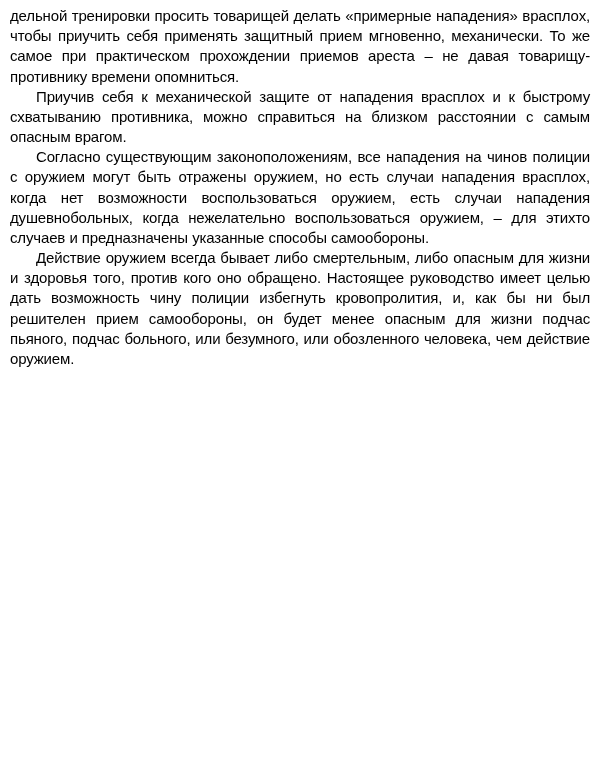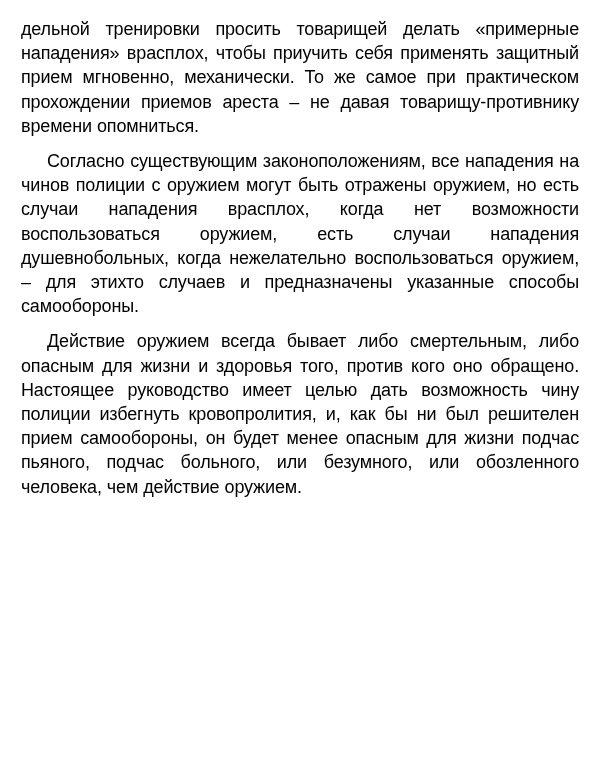--- a/index.html
+++ b/index.html
@@ -15,36 +15,37 @@
     overflow: hidden;
   }
   .page {
     box-sizing: border-box;
     width: 600px;
     height: 772px;
     padding: 6px 10px 0 10px;
     background: #ffffff;
   }
   .body-text p {
-    margin: 11px;
-    font-size: 18px;
+    margin: 0;
+    font-size: 15px;
     line-height: 1.345;
     text-align: justify;
     text-justify: inter-word;
     letter-spacing: -0.15px;
     word-spacing: 0.2px;
     hyphens: manual;
   }
   .body-text p.indent {
     text-indent: 26px;
   }
   
 </style>
 </head>
 <body>
 
 <div class="page">
   <div class="body-text">
     <p>дельной тренировки просить товарищей делать «примерные нападения» врасплох, чтобы приучить себя применять защитный прием мгновенно, механически. То же самое при практическом прохождении приемов ареста – не давая товарищу-противнику времени опомниться.</p>
+    <p class="indent">Приучив себя к механической защите от нападения врасплох и к быстрому схватыванию противника, можно справиться на близком расстоянии с самым опасным врагом.</p>
     <p class="indent">Согласно существующим законоположениям, все нападения на чинов полиции с оружием могут быть отражены оружием, но есть случаи нападения врасплох, когда нет возможности воспользоваться оружием, есть случаи нападения душевнобольных, когда нежелательно воспользоваться оружием, – для этихто случаев и предназначены указанные способы самообороны.</p>
     <p class="indent">Действие оружием всегда бывает либо смертельным, либо опасным для жизни и здоровья того, против кого оно обращено. Настоящее руководство имеет целью дать возможность чину полиции избегнуть кровопролития, и, как бы ни был решителен прием самообороны, он будет менее опасным для жизни подчас пьяного, подчас больного, или безумного, или обозленного человека, чем действие оружием.</p>
   </div>
 </div>
 
 </body></html>

